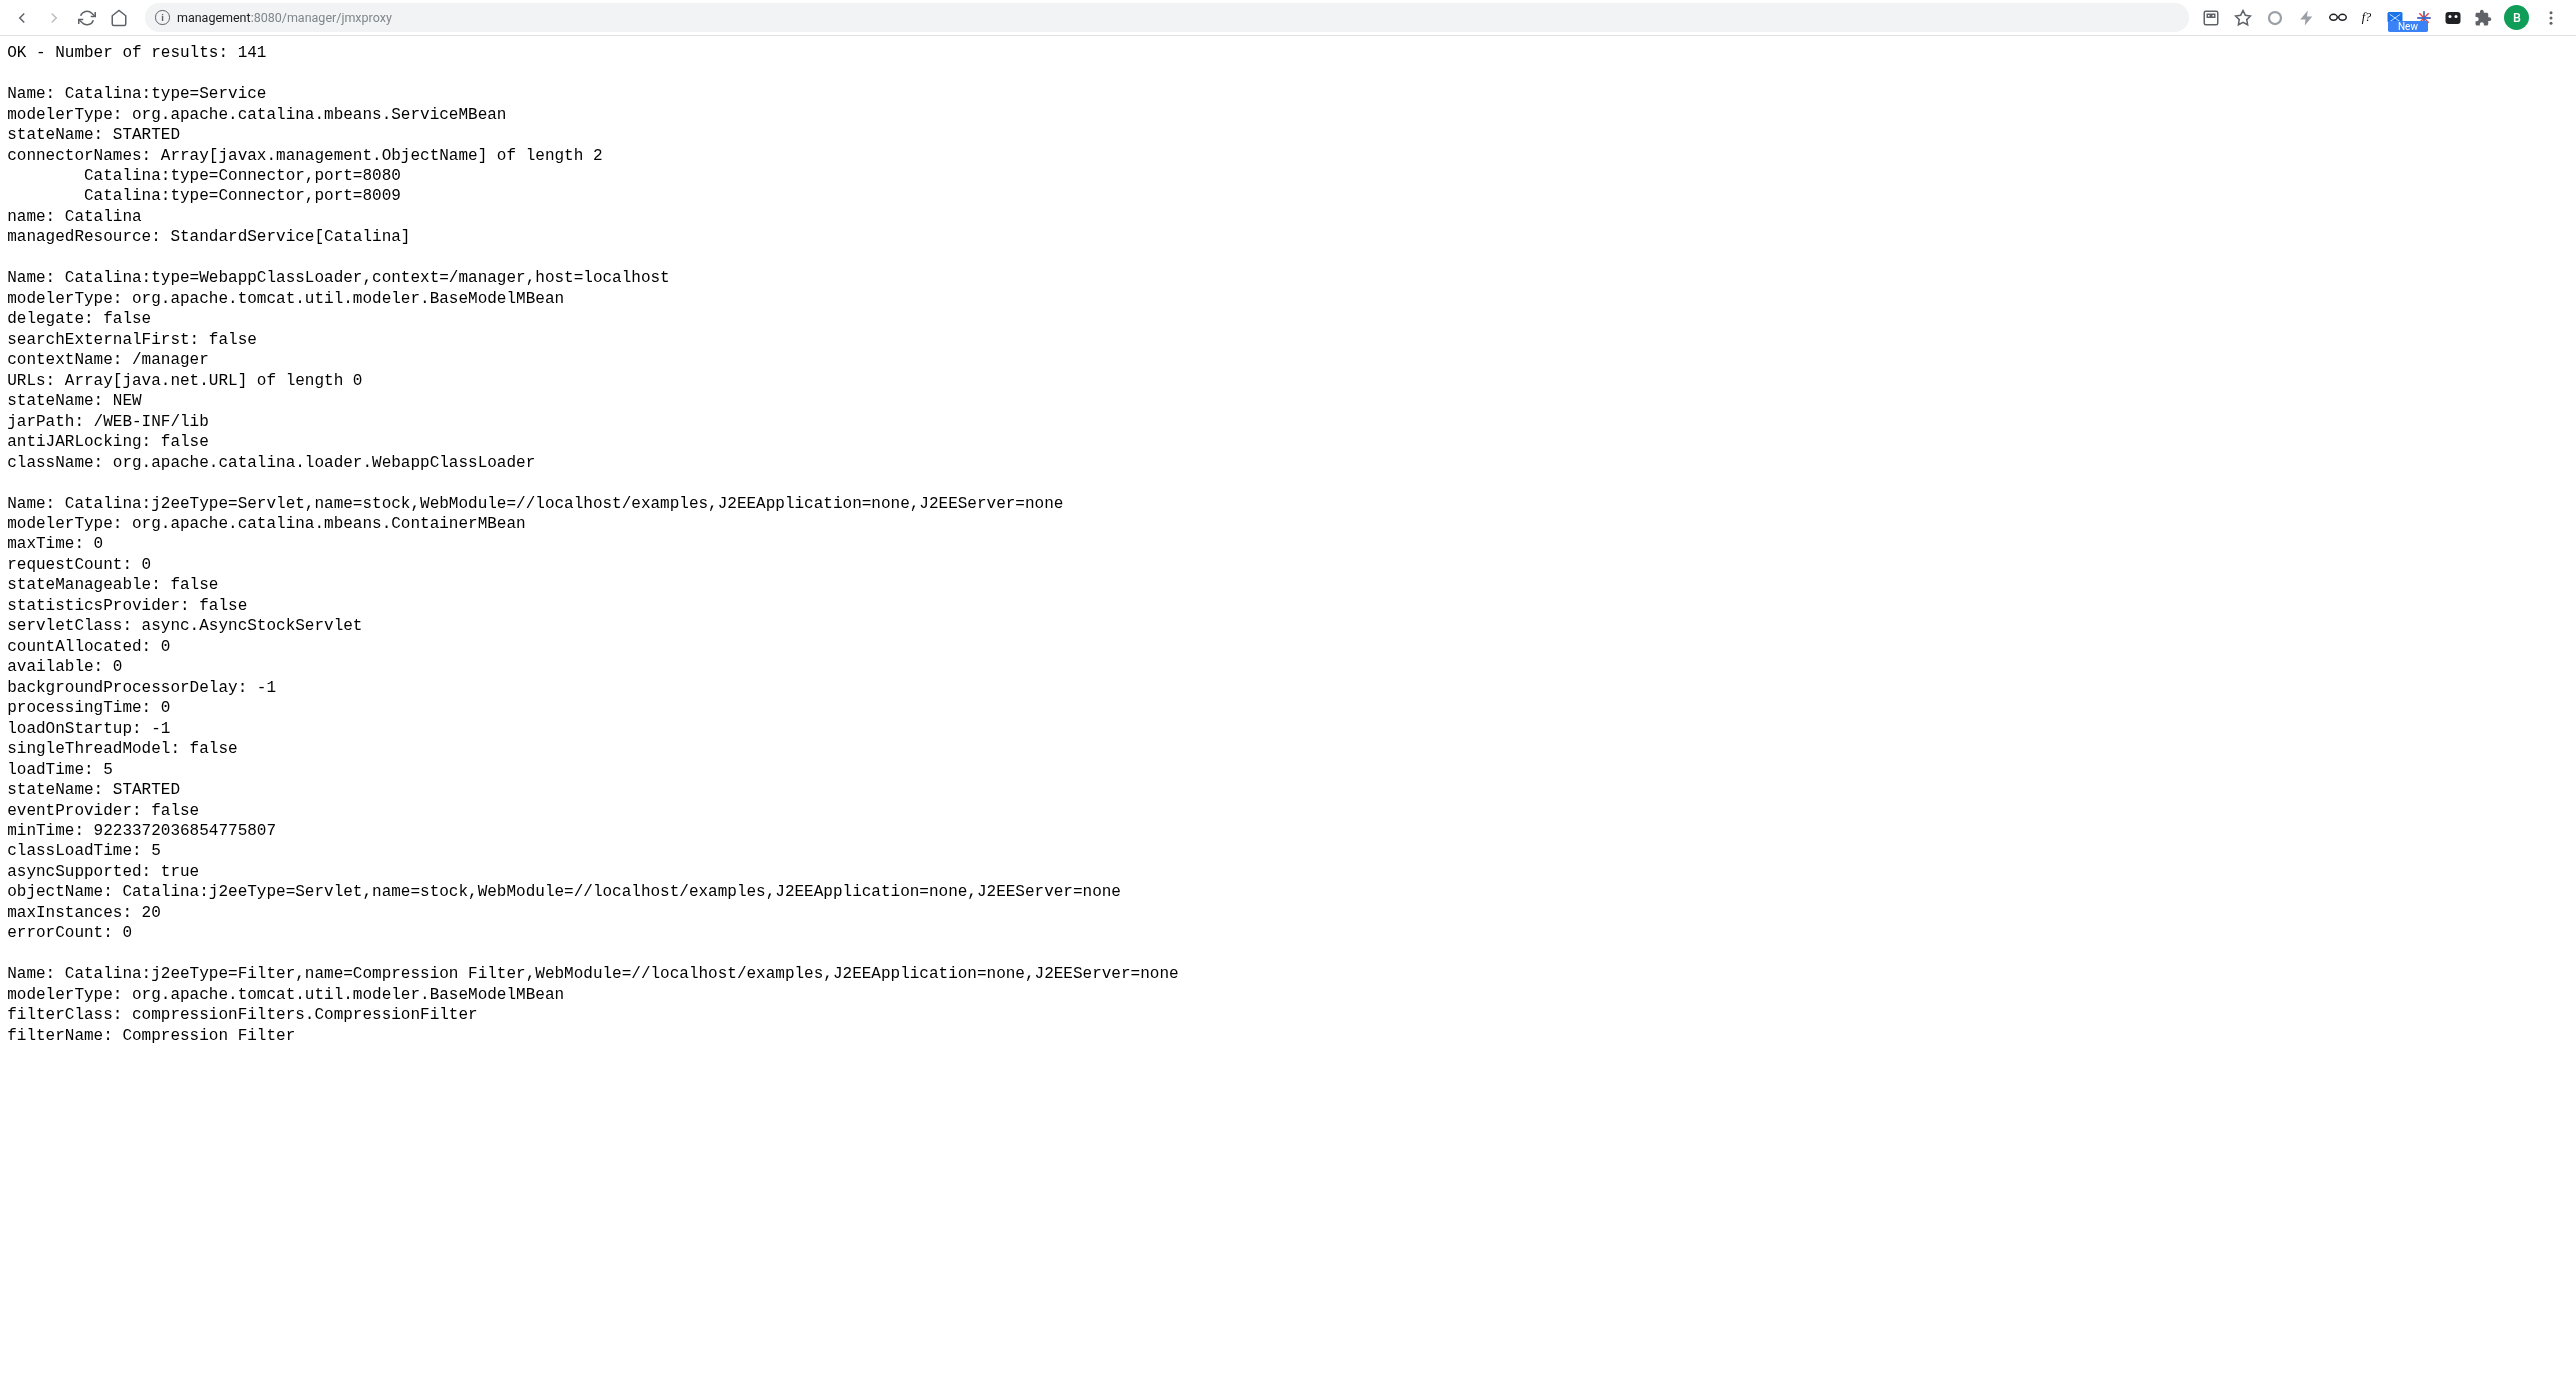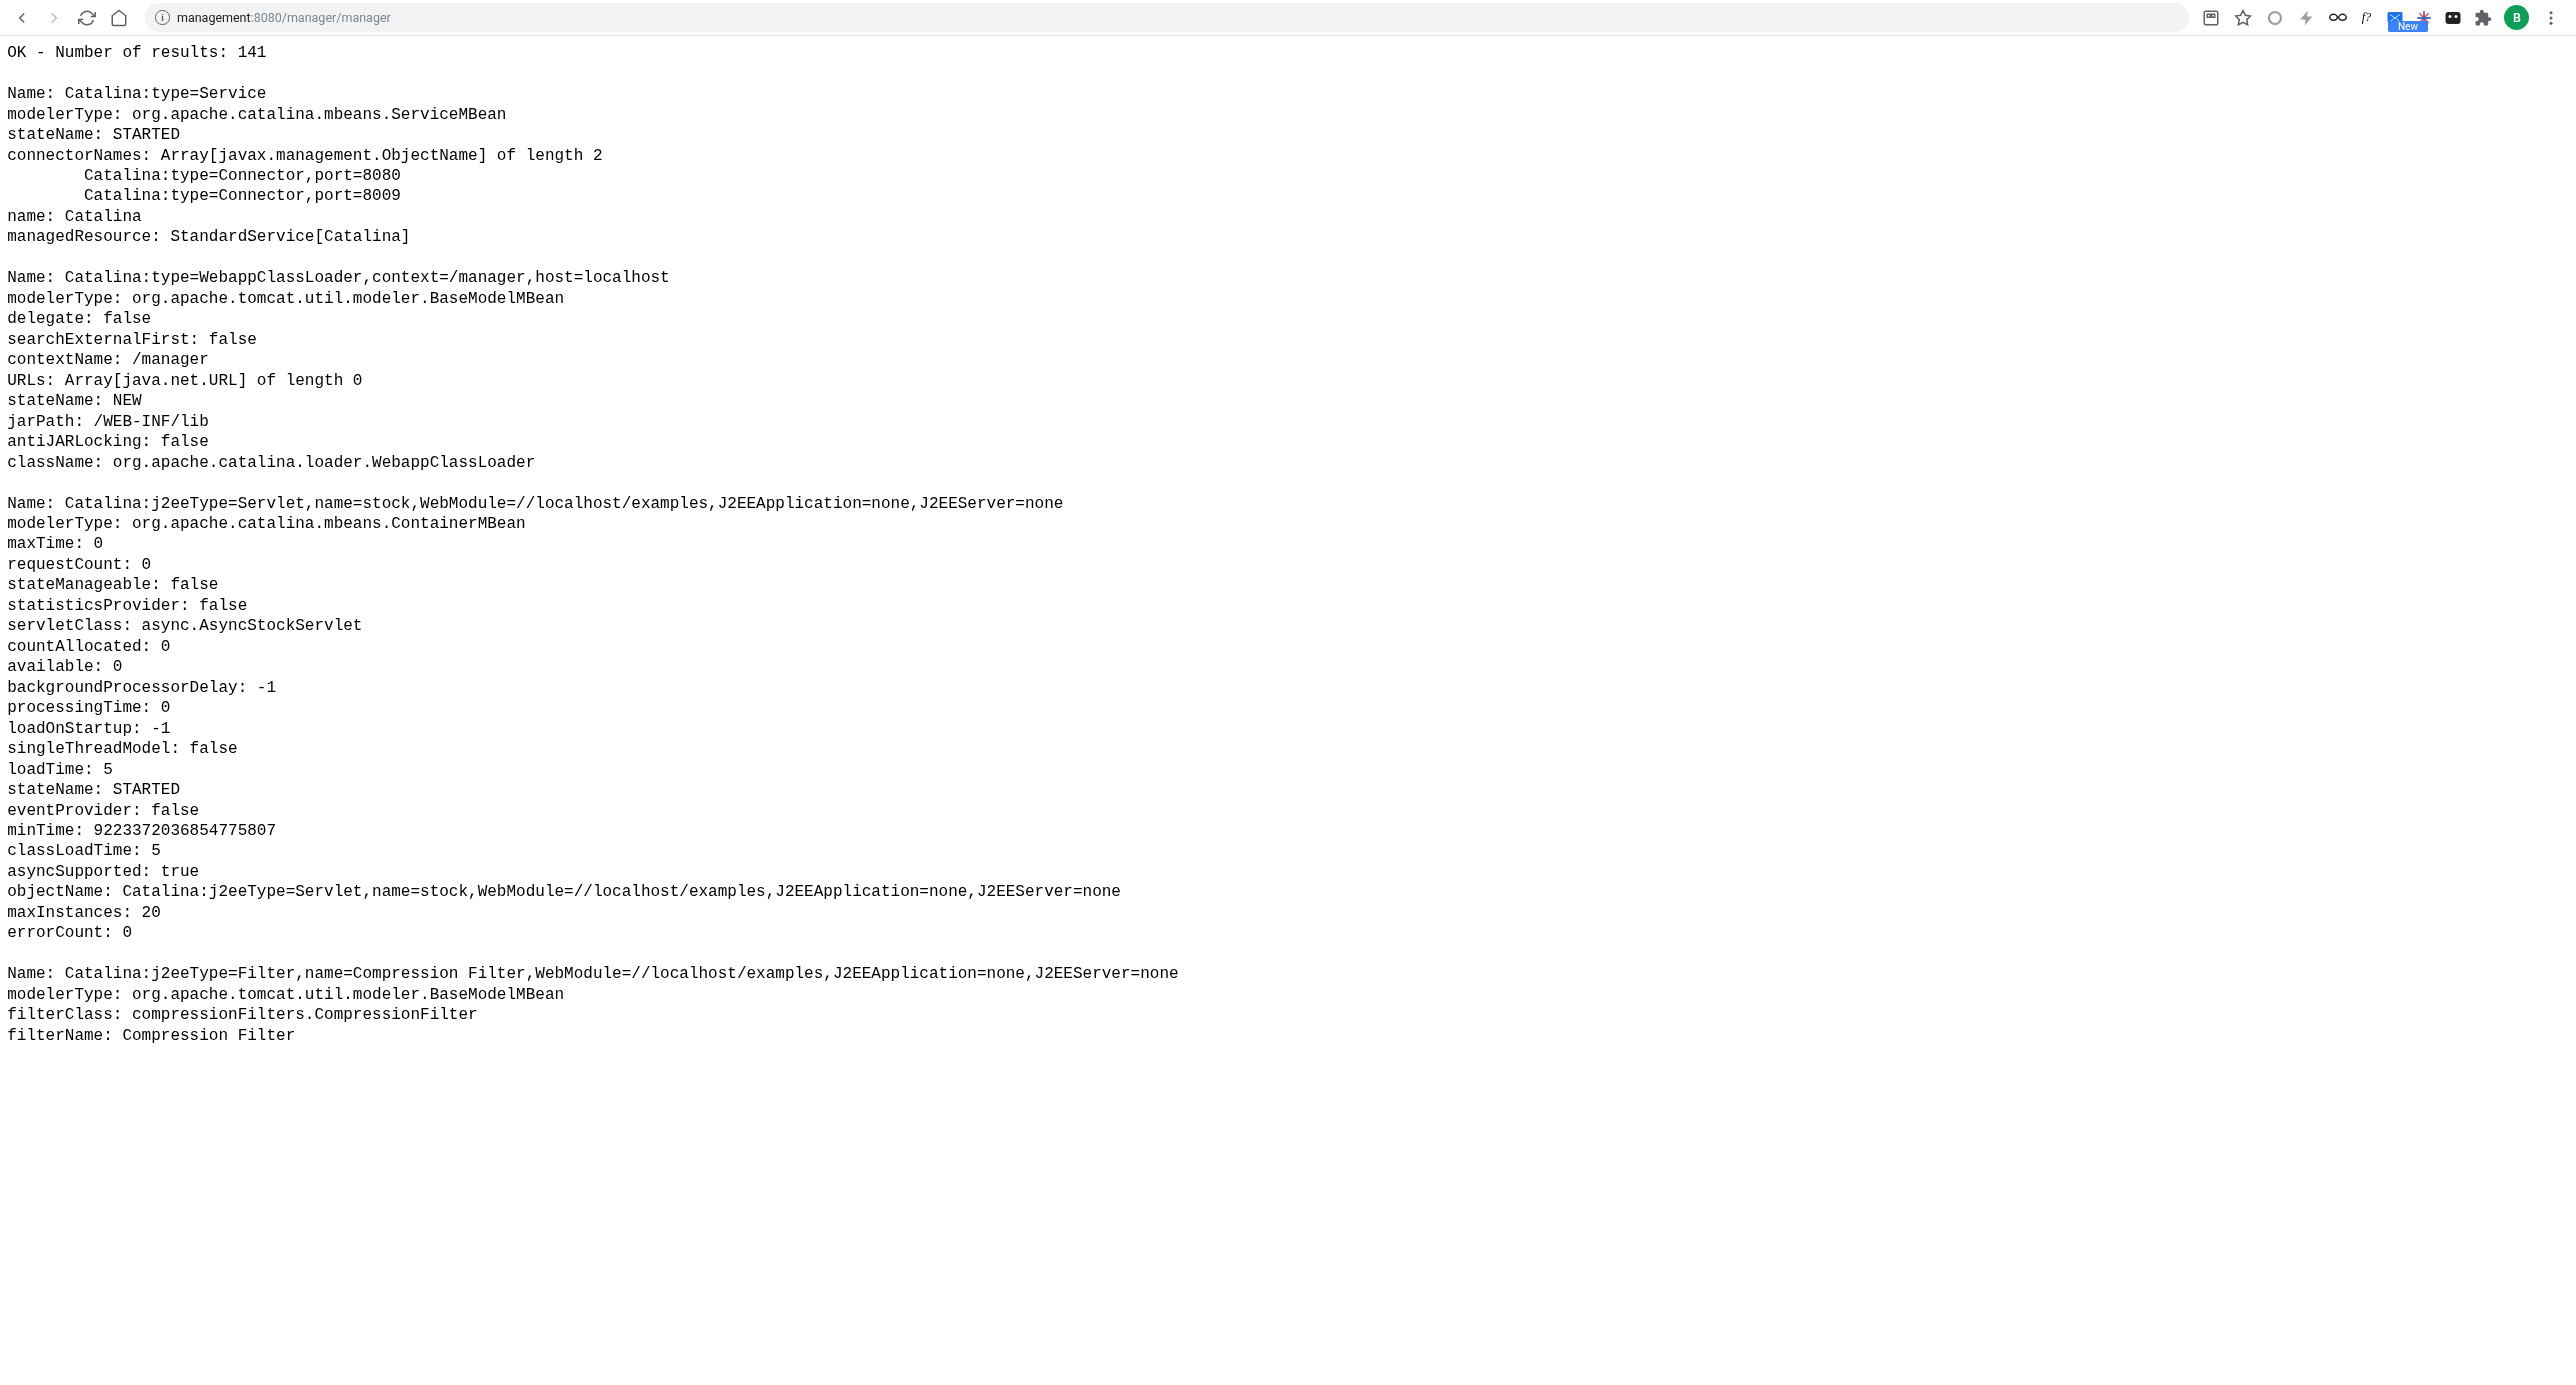--- a/index.html
+++ b/index.html
@@ -154,21 +154,21 @@
       </svg>
   </div>
   <div class="nav-button">
     <svg viewBox="0 0 24 24" fill="none" stroke="currentColor" stroke-width="2">
         <path d="M3 9l9-7 9 7v11a2 2 0 01-2 2H5a2 2 0 01-2-2z"></path>
       </svg>
   </div>
   <div class="address-bar">
     <div class="info-icon">i</div>
     <div class="url-text">
-      <span class="url-host">management</span><span class="url-port-path">:8080/manager/manager</span>
+      <span class="url-host">management</span><span class="url-port-path">:8080/manager/jmxproxy</span>
     </div>
   </div>
   <div class="toolbar-icons">
     <div class="toolbar-icon">
       <svg viewBox="0 0 24 24" fill="none" stroke="currentColor" stroke-width="2">
           <rect x="3" y="3" width="18" height="18" rx="2"></rect>
           <rect x="7" y="7" width="4" height="4"></rect>
           <rect x="13" y="7" width="4" height="4"></rect>
         </svg>
     </div>

